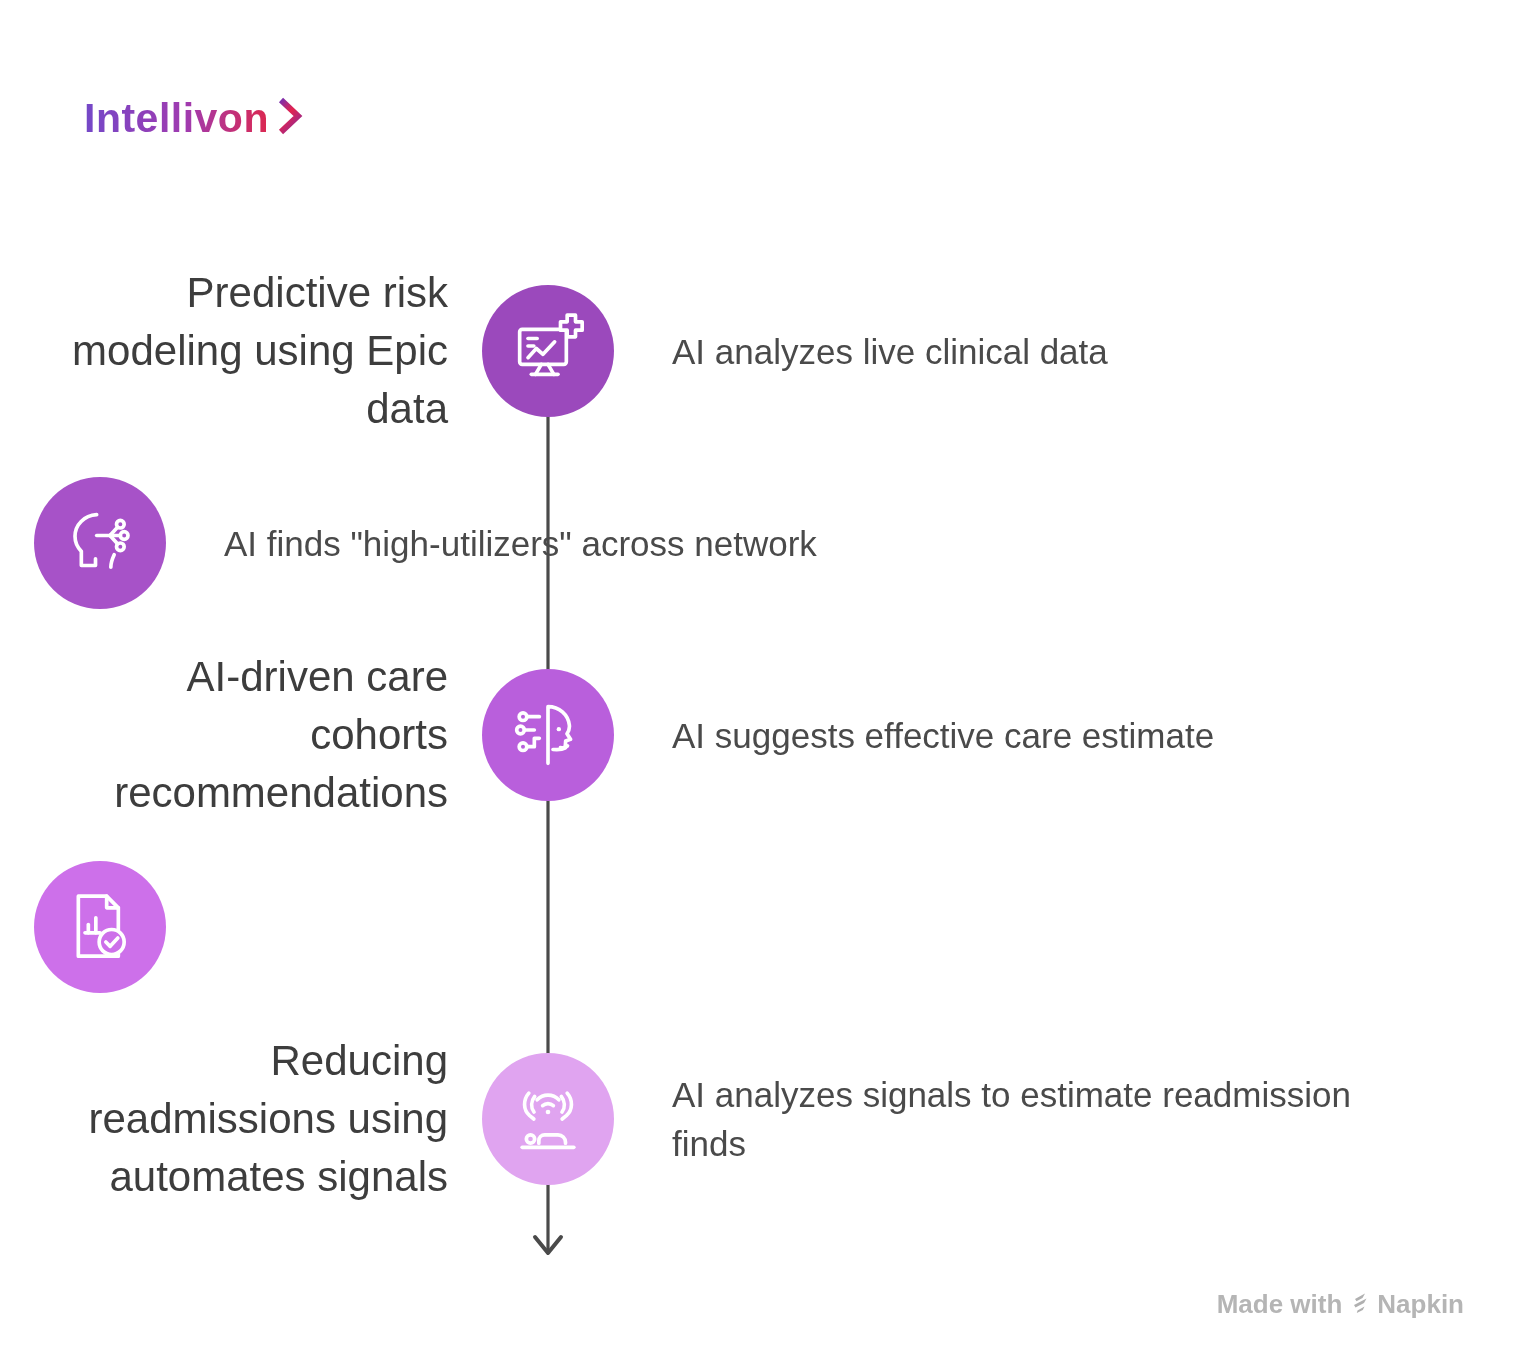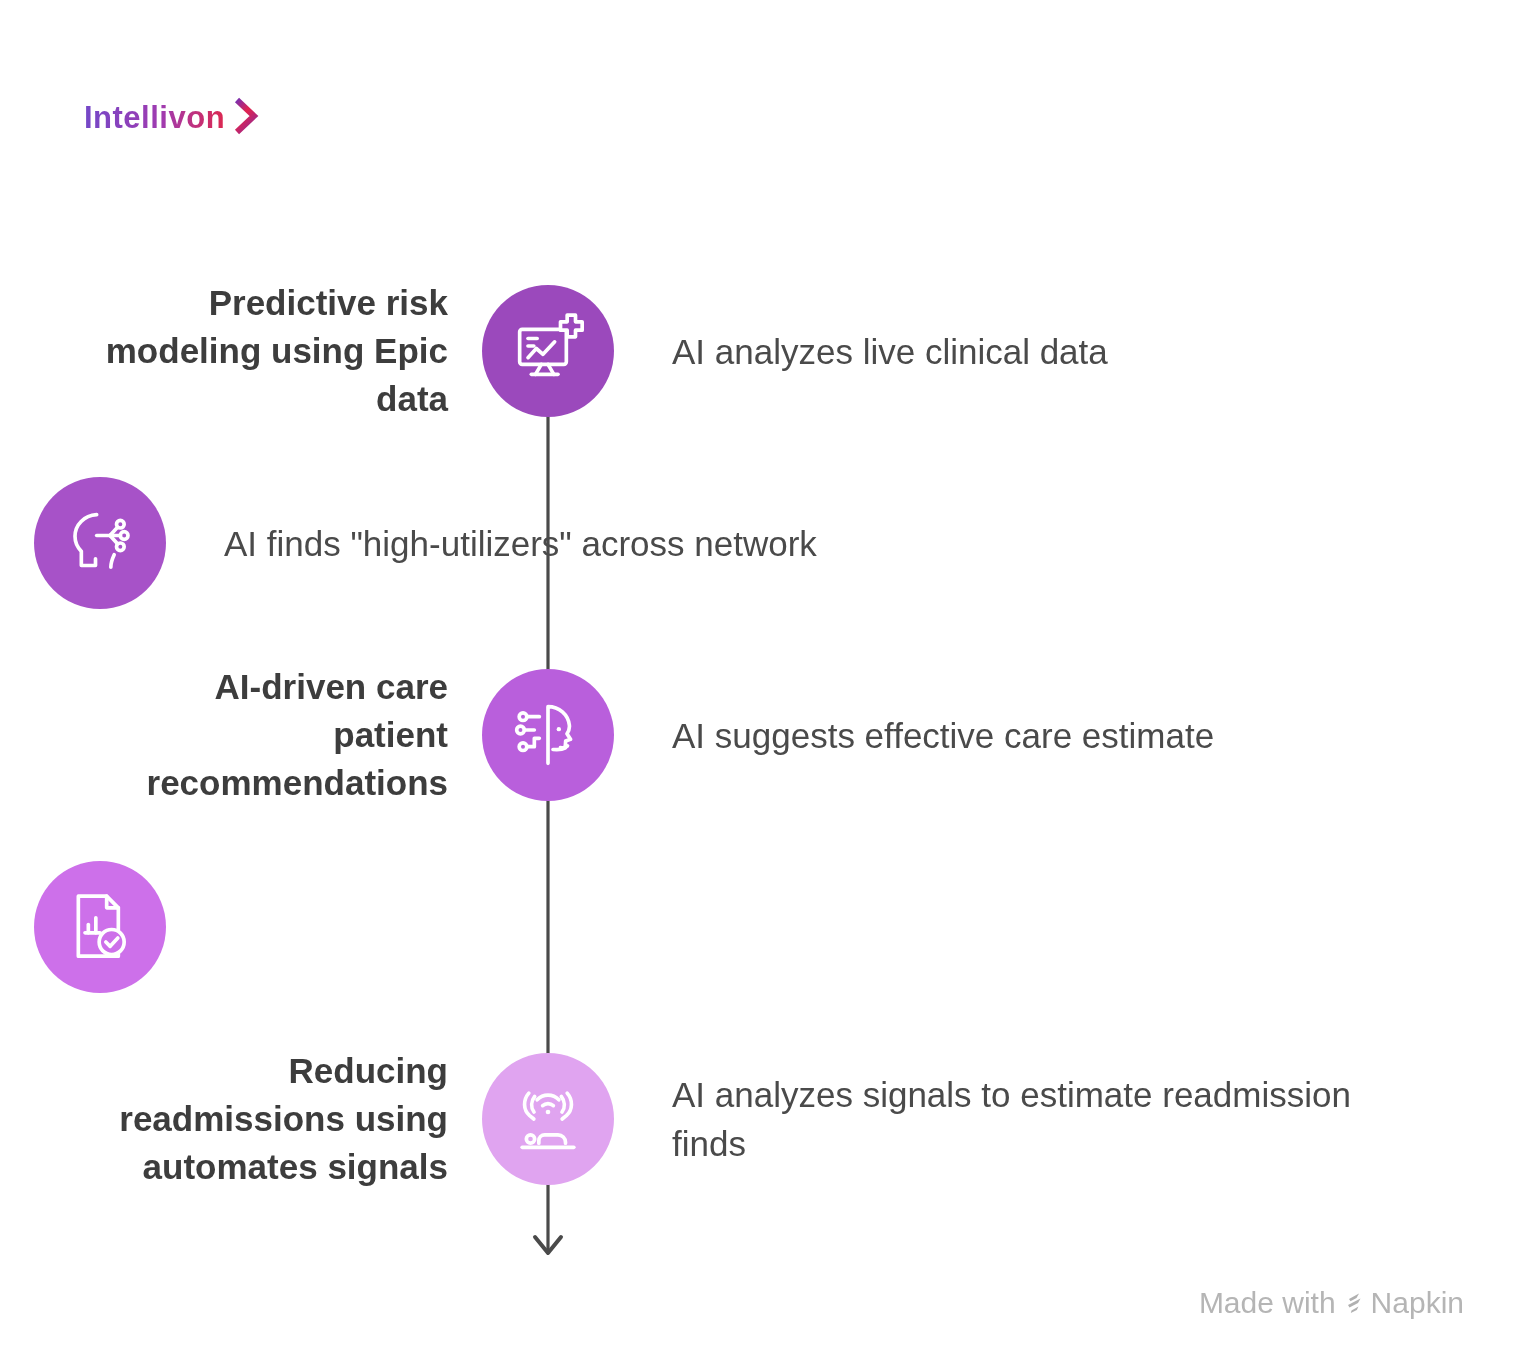--- a/index.html
+++ b/index.html
@@ -4,49 +4,49 @@
 <style>
   html,body { margin:0; padding:0; }
   body {
     width:1514px; height:1360px; background:#ffffff; position:relative;
     font-family:"Liberation Sans", sans-serif; overflow:hidden;
   }
 
   
   .logo { position:absolute; left:84px; top:94px; display:flex; align-items:center; gap:7px; }
   .logo-text {
-    font-size:31px; font-weight:600; letter-spacing:0.5px;
+    font-size:41px; font-weight:600; letter-spacing:0.5px;
     background:linear-gradient(90deg,#7448c8 0%, #a03bb0 55%, #dc2850 100%);
     -webkit-background-clip:text; background-clip:text; color:transparent;
   }
 
   
   .spine { position:absolute; left:526px; top:351px; z-index:1; }
 
   
   .rows { position:absolute; top:255px; left:0; width:1514px; z-index:2; }
   .row { display:flex; align-items:center; height:192px; }
   .row-title {
-    width:448px; text-align:right; font-weight:700; font-size:35px;
+    width:448px; text-align:right; font-weight:400; font-size:42px;
     line-height:1.38; color:#3d3d3d; white-space:pre-line; flex:none;
   }
   .circle {
     width:132px; height:132px; border-radius:50%; margin-left:34px; flex:none;
     display:flex; align-items:center; justify-content:center; position:relative; z-index:2;
   }
   .circle svg { display:block; }
   .row-desc {
     margin-left:58px; font-size:35px; color:#4a4a4a; line-height:1.4;
     white-space:pre-line; flex:1; padding-right:34px;
   }
 
   
   .footer {
     position:absolute; right:50px; bottom:40px; display:flex; align-items:center;
-    gap:8px; color:#b5b5b5; font-size:30px;
+    gap:8px; color:#b5b5b5; font-size:26px;font-weight:bold;
   }
 
   .icon-stroke { stroke:#ffffff; stroke-width:2.2; fill:none; stroke-linecap:round; stroke-linejoin:round; }
 </style>
 </head>
 <body>
 
 <div class="logo">
   <span class="logo-text">Intellivon</span>
   <span>
@@ -107,21 +107,21 @@
             <circle cx="36.2" cy="26.3" r="2.3"></circle>
           <path d="M32.5 31 c-1.2 2.6 -2 5 -2 7.5"></path>
         </g>
       </svg>
     </div>
     <div class="row-desc">AI finds "high-utilizers" across network</div>
   </div>
 
   <div class="row">
     <div class="row-title">AI-driven care
-patient
+cohorts
 recommendations</div>
     <div class="circle" style="background: rgb(185, 95, 220); color: rgb(185, 95, 220);">
       <svg width="80" height="80" viewBox="0 0 48 48">
         <g class="icon-stroke">
           <path d="M24 41 V7 c6.8 0 12 4.8 12.8 11 c0.3 2 -0.3 3.6 -1.4 5.2 l2.1 3.4 l-2.9 1 l-0.3 4.2 c-2.2 1.3 -4.8 1.1 -7.3 0.9"></path>
           <circle cx="30.5" cy="20.5" r="1.3" fill="#ffffff" stroke="none"></circle>
           <path d="M31.5 31.5 c1.6 0.4 3.2 0 4.2 -1"></path>
           <circle cx="9" cy="13" r="2.3"></circle>
             <path d="M11.3 13 h7.5"></path>
           <circle cx="7.5" cy="21" r="2.3"></circle>

